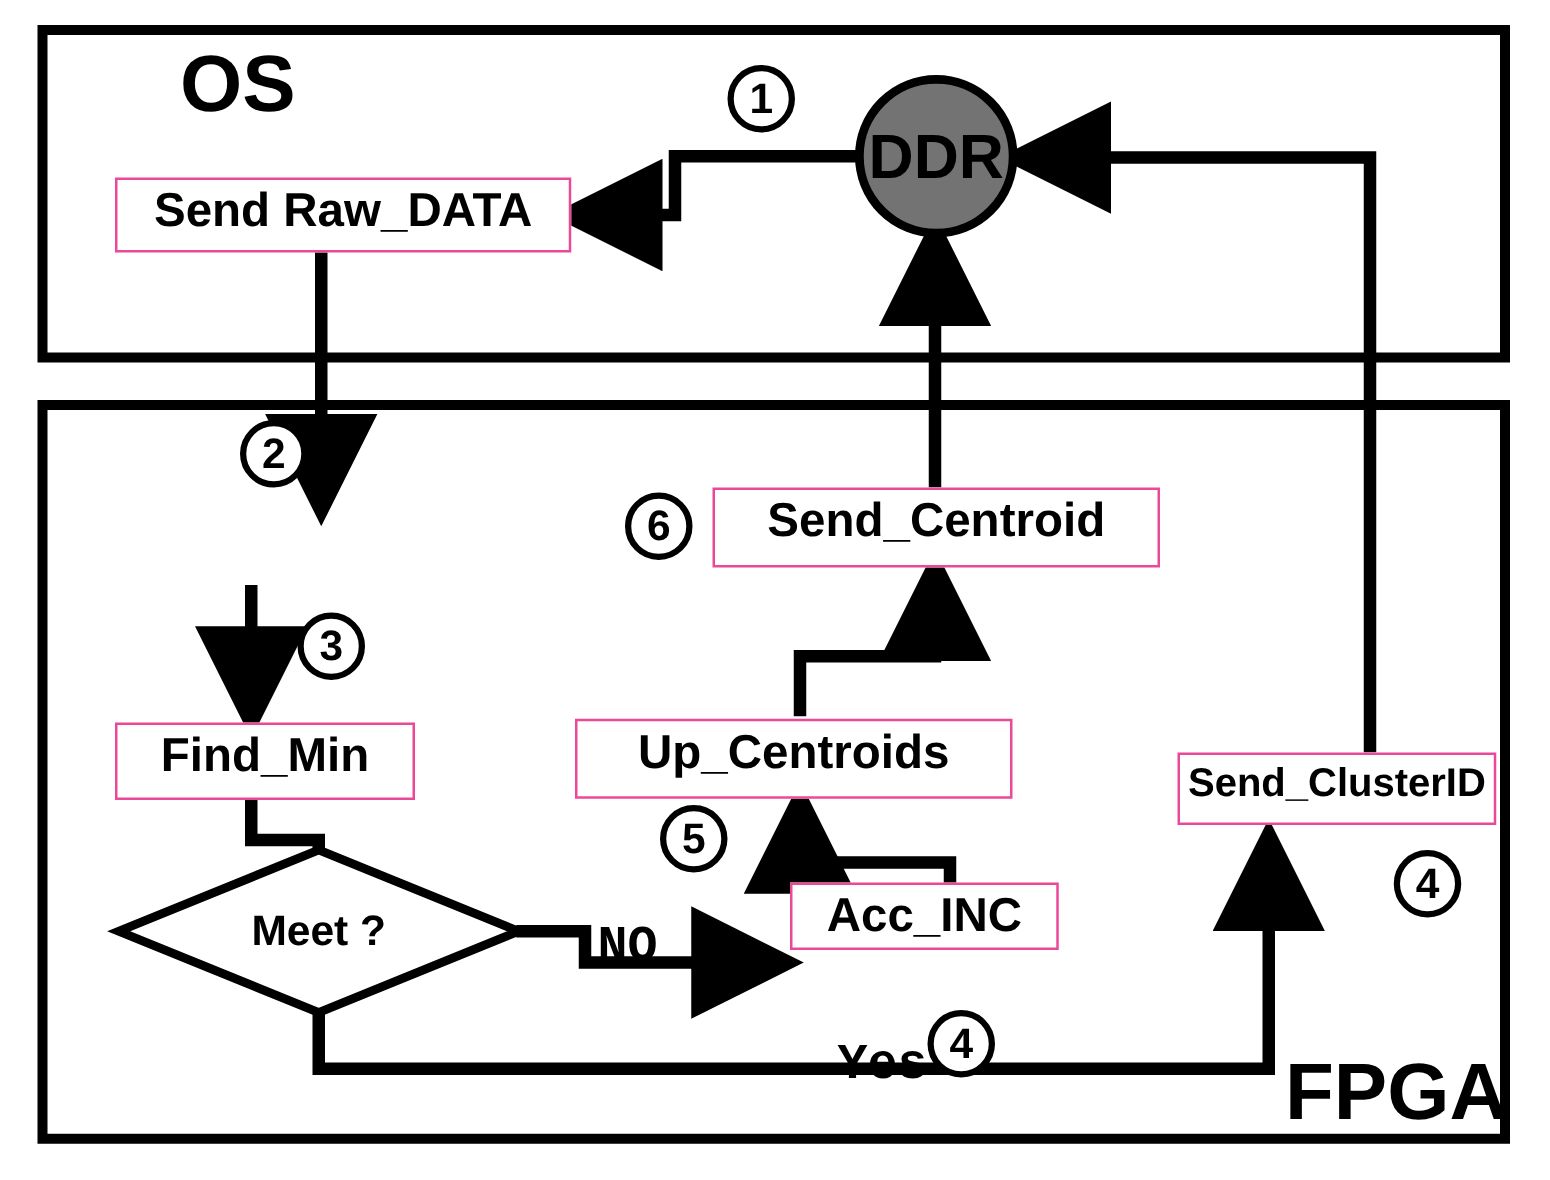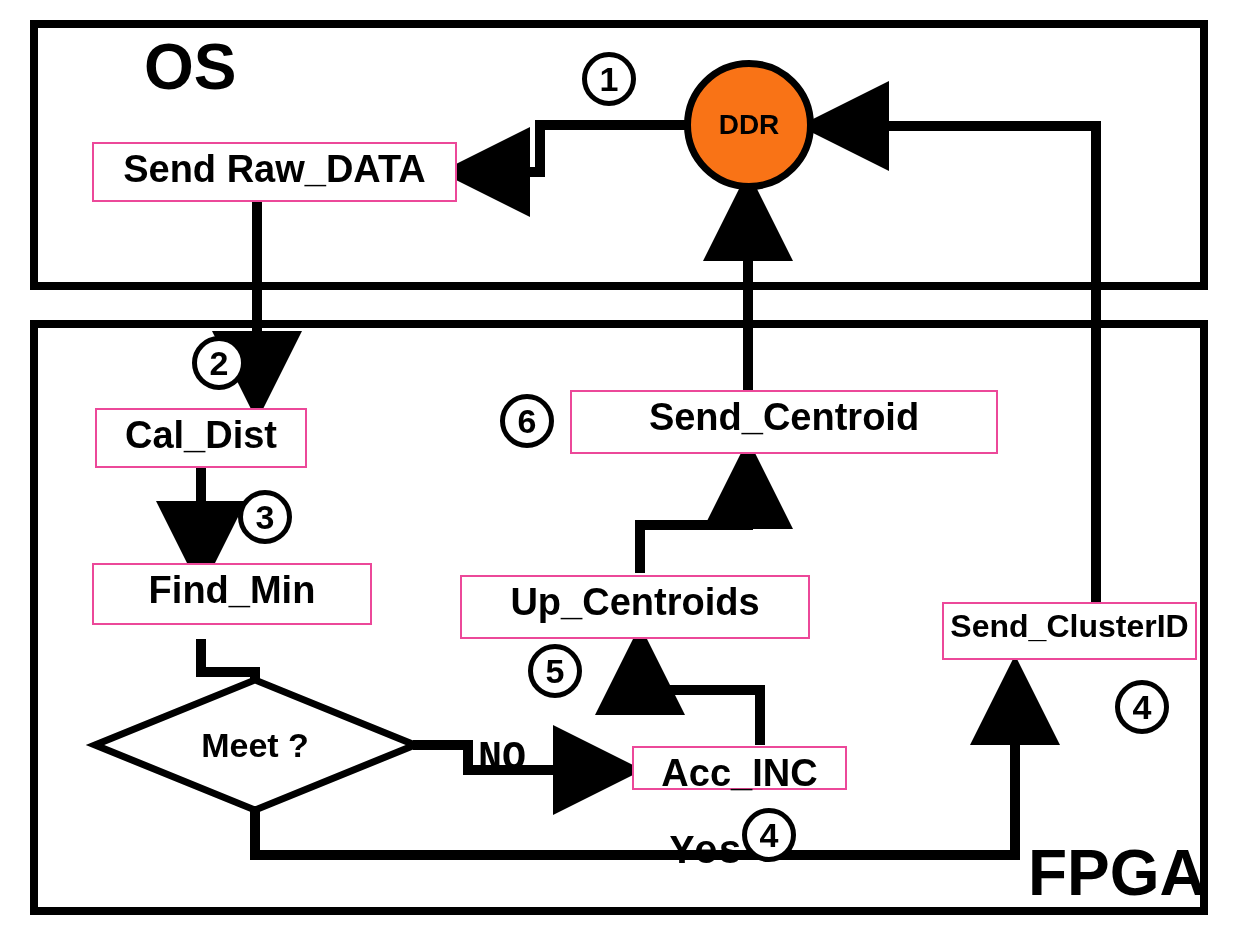--- a/index.html
+++ b/index.html
@@ -44,23 +44,23 @@
     border: 5px solid #000;
     border-radius: 50%;
     background: #fff;
     display: flex; align-items: center; justify-content: center;
     font-weight: 700; font-size: 34px;
   }
   .ddr-circle {
     position: absolute;
     border: 7px solid #000;
     border-radius: 50%;
-    background: #f97316;
+    background: #737373;
     display: flex; align-items: center; justify-content: center;
-    font-weight: 700; font-size: 28px;
+    font-weight: 700; font-size: 50px;
   }
   .diamond-wrap {
     position: absolute;
     display: flex; align-items: center; justify-content: center;
     font-weight: 700; font-size: 34px;
   }
   .diamond-txt { position: relative; z-index: 2; }
   .outer-frame {
     position: absolute;
     border: 8px solid #000;
@@ -108,37 +108,34 @@
   </svg>
 
   <div class="ddr-circle" style="left:684px; top:60px; width:130px; height:130px;">
     <span>DDR</span>
   </div>
 
   <div class="bx" style="left:92px; top:142px; width:365px; height:60px;">
     <span>Send Raw_DATA</span>
   </div>
 
-  <div class="bx" style="left:95px; top:408px; width:212px; height:60px;">
-    <span>Cal_Dist</span>
-  </div>
 
-  <div class="bx" style="left:92px; top:563px; width:280px; height:62px;">
+  <div class="bx" style="left:92px; top:578px; width:240px; height:62px;">
     <span>Find_Min</span>
   </div>
 
-  <div class="bx" style="left:632px; top:746px; width:215px; height:44px;">
+  <div class="bx" style="left:632px; top:706px; width:215px; height:54px;">
     <span>Acc_INC</span>
   </div>
 
   <div class="bx" style="left:460px; top:575px; width:350px; height:64px;">
     <span>Up_Centroids</span>
   </div>
 
-  <div class="bx" style="left:570px; top:390px; width:428px; height:64px;">
+  <div class="bx" style="left:570px; top:390px; width:358px; height:64px;">
     <span>Send_Centroid</span>
   </div>
 
   <div class="bx" style="left:942px; top:602px; width:255px; height:58px; font-size:32px;">
     <span>Send_ClusterID</span>
   </div>
 
   <div class="diamond-wrap" style="left:95px; top:680px; width:320px; height:130px;">
     <span class="diamond-txt">Meet ?</span>
   </div>

